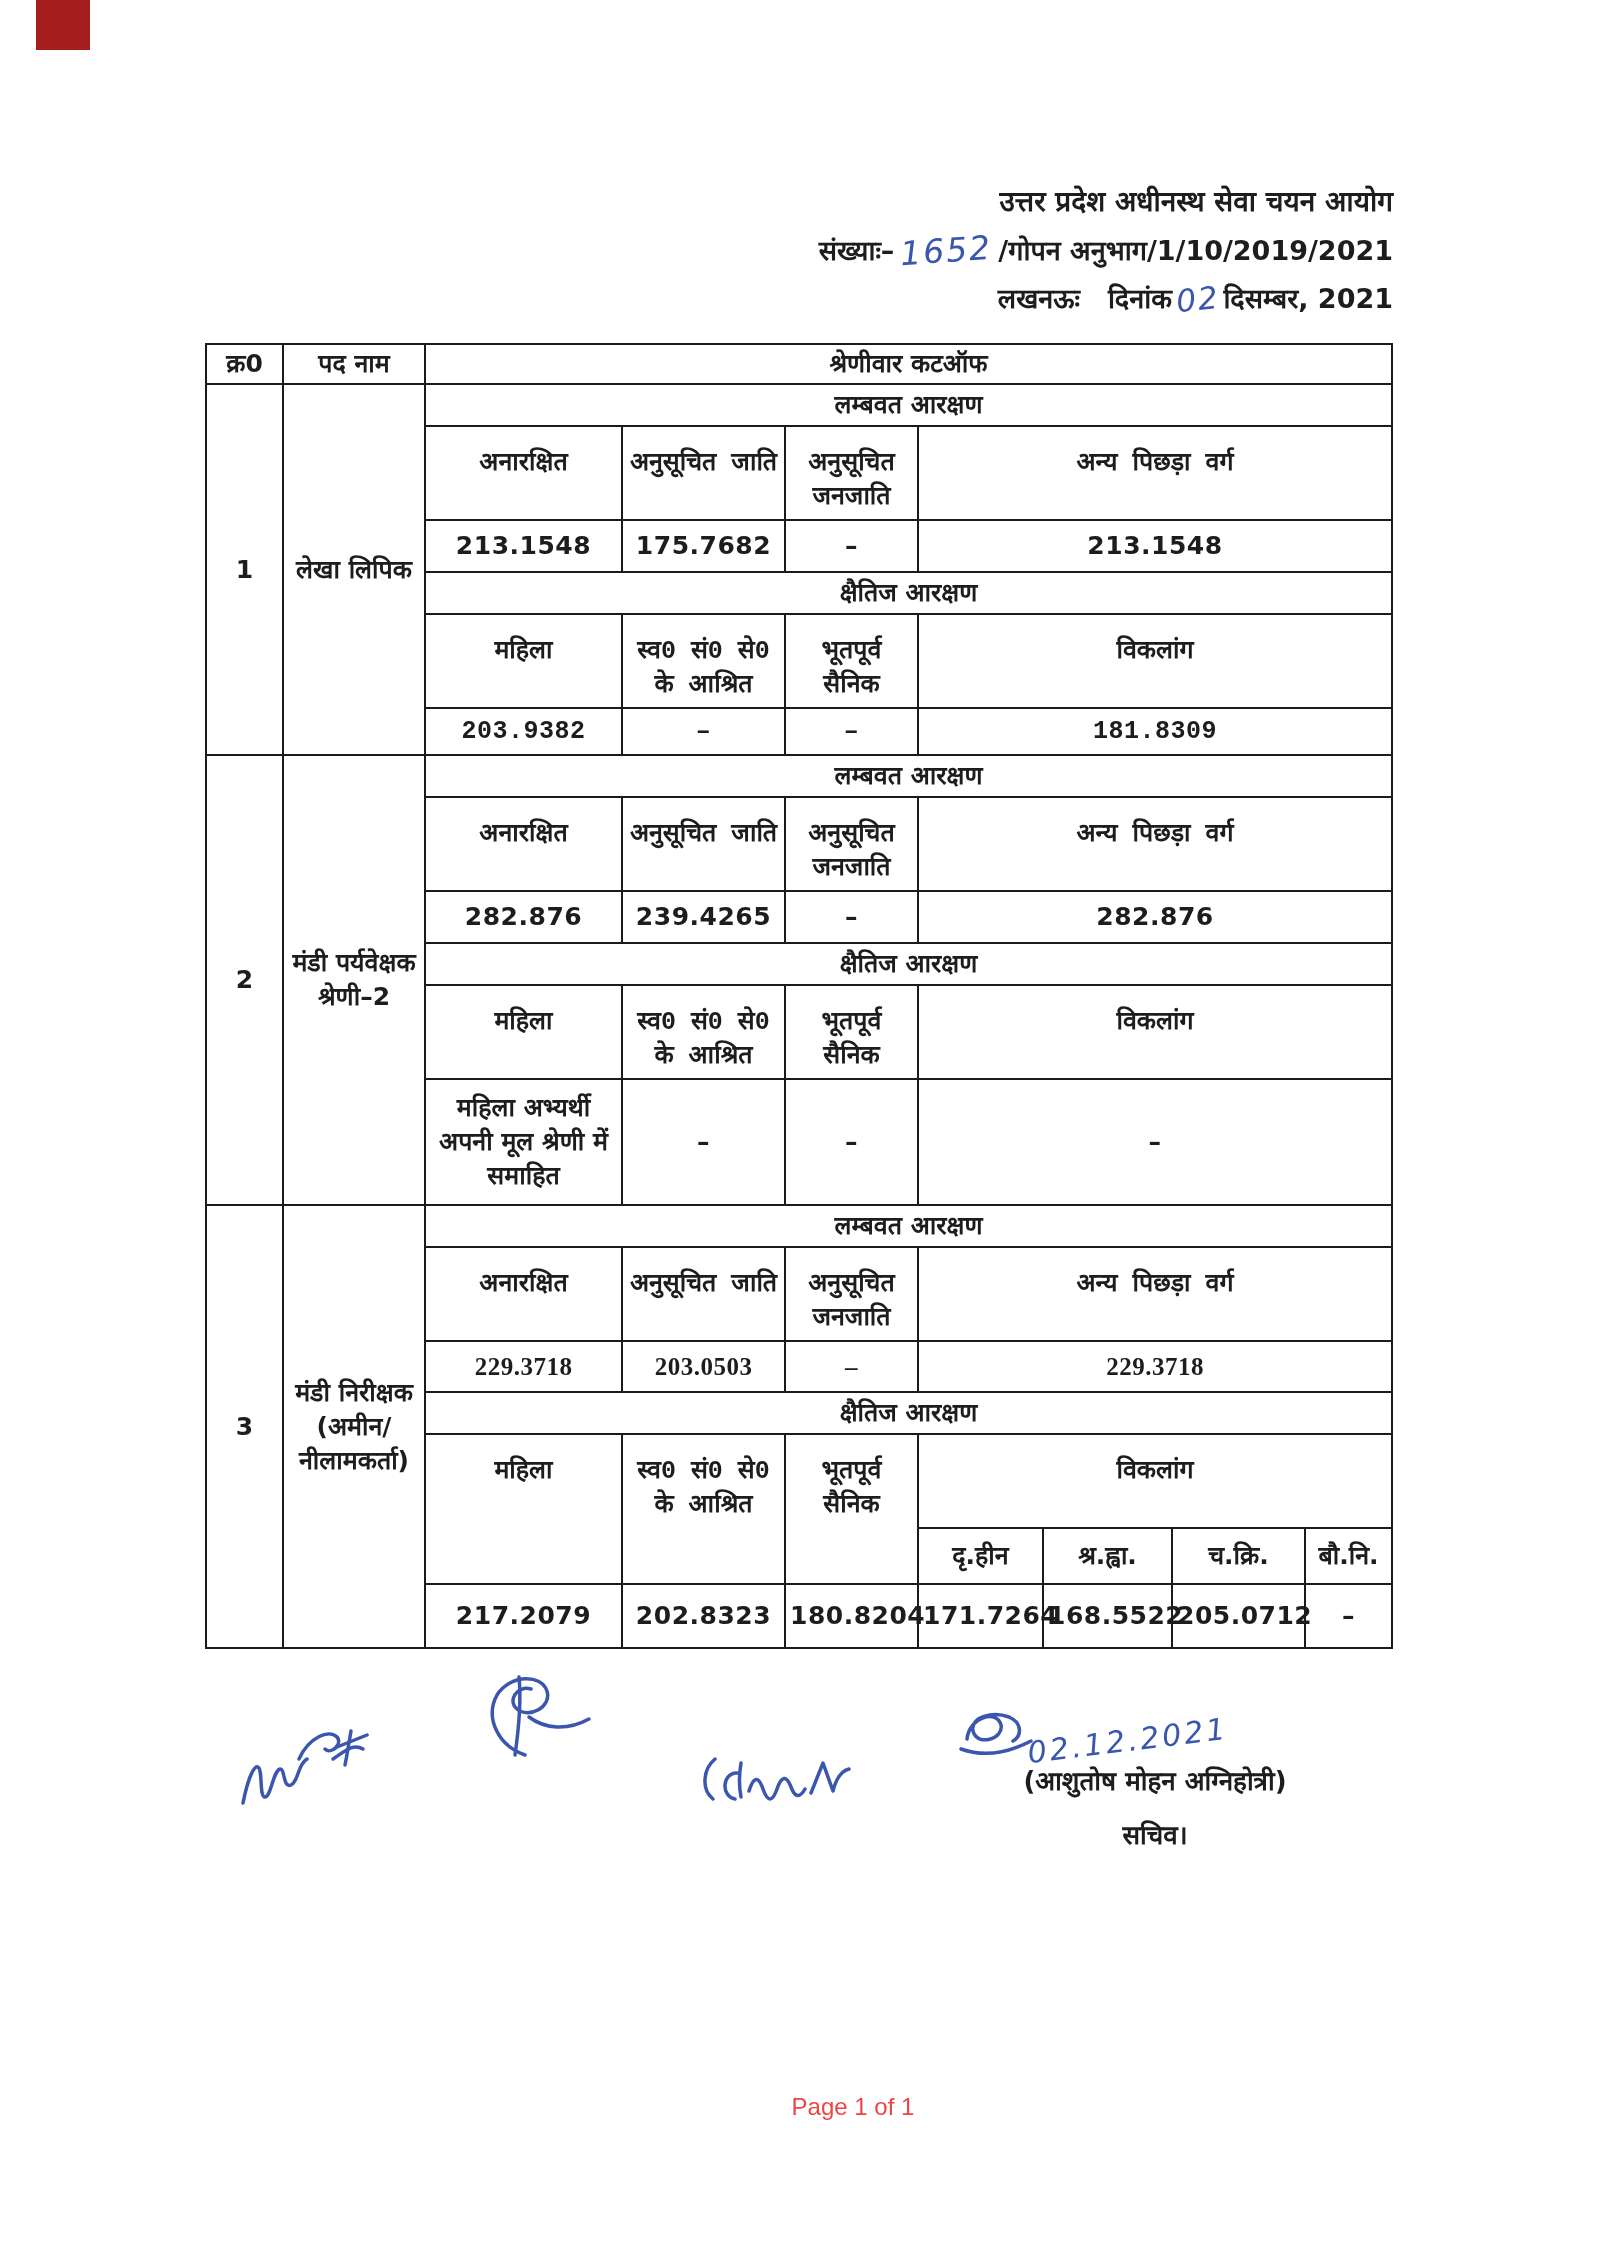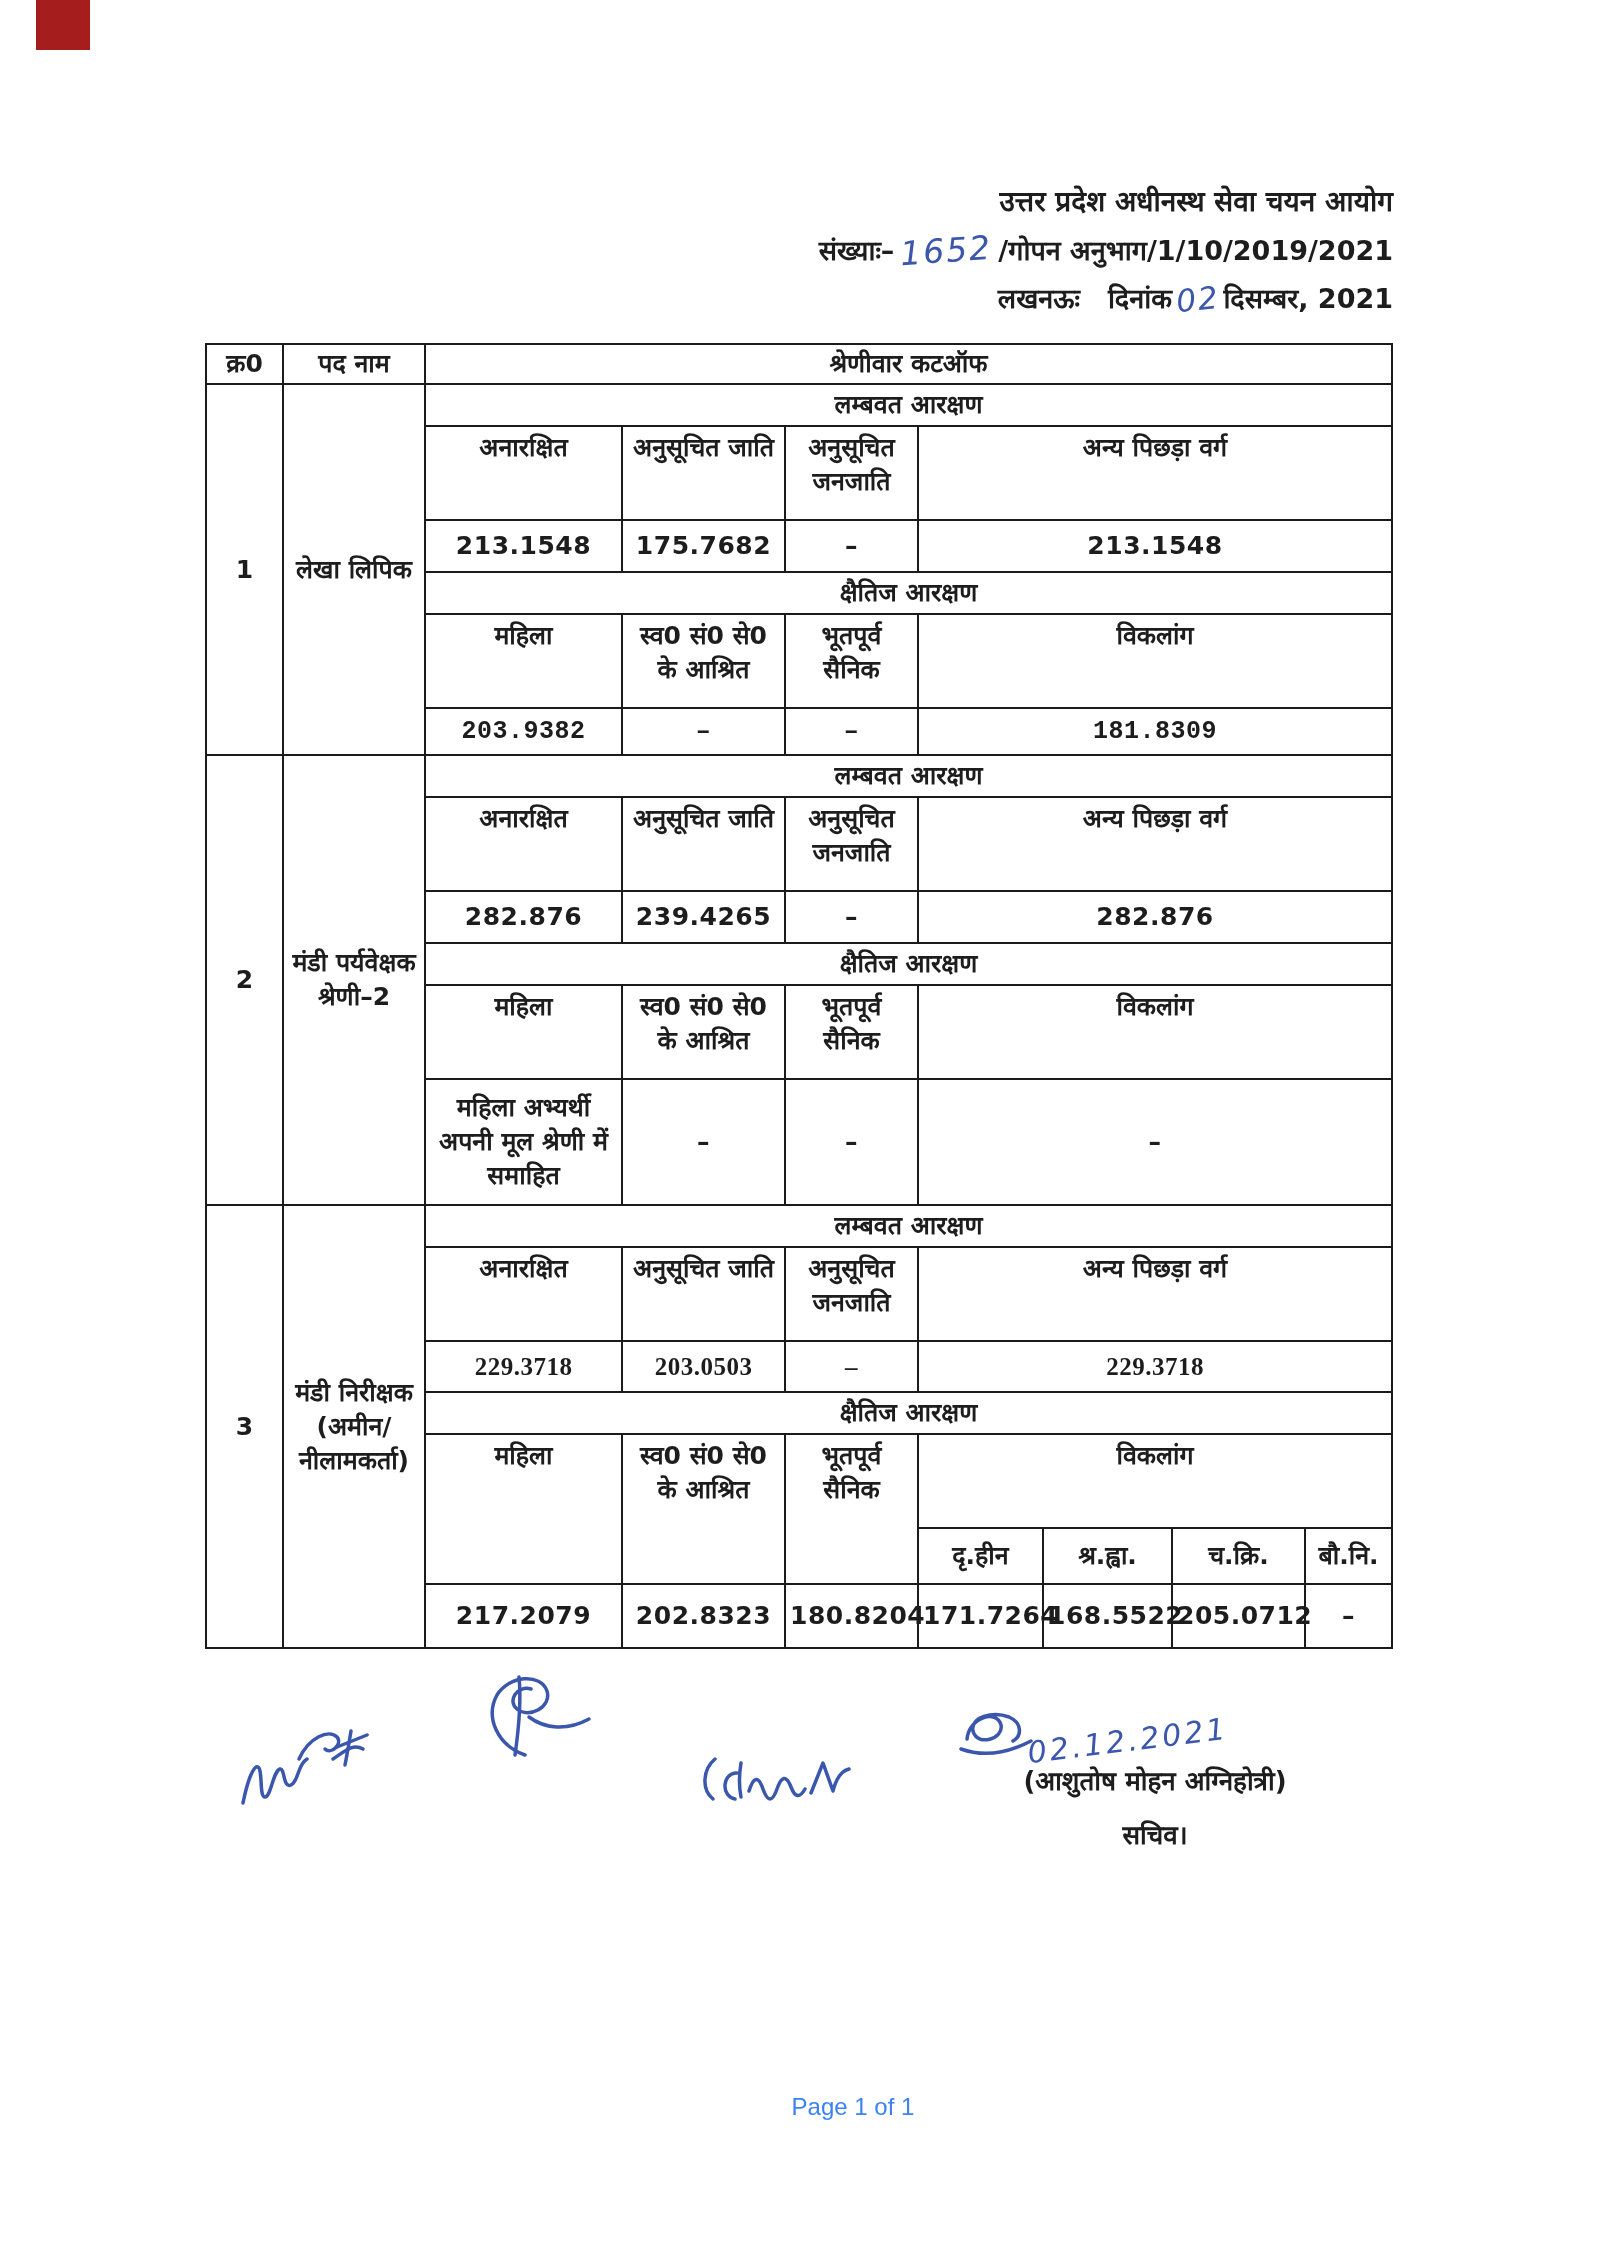--- a/index.html
+++ b/index.html
@@ -40,21 +40,21 @@
     margin-top:21px; border-collapse:collapse; width:1186px;
     table-layout:fixed;
   }
   table.cutoff td, table.cutoff th{
     border:2px solid #1b1b1b; font-weight:600; text-align:center;
     font-size:25px; line-height:34px; padding:2px 4px; vertical-align:middle;
   }
   tr.r-top{ height:32px;margin-top:8px; }
   tr.r-banner{ height:42px; }
   tr.r-heads{ height:94px; }
-  tr.r-heads td{ vertical-align:top; padding-top:4px; }
+  tr.r-heads td{ vertical-align:top; padding-top:20px;font-family:Liberation Mono, monospace; }
   tr.r-subheads{ height:56px; }
   tr.r-vals{ height:52px; }
   tr.r-vals-s{ height:47px;font-family:Liberation Mono, monospace; }
   tr.r-vals51{ height:51px;font-family:Liberation Serif, serif; }
   tr.r-vals-tall{ height:126px; }
   tr.r-vals-last{ height:64px; }
   td.num{ font-weight:700; font-size:24px; letter-spacing:.5px; }
   td.top-val{ vertical-align:top; padding-top:8px; }
   td.post-cell{ font-size:25px; line-height:36px; }
 
@@ -71,21 +71,21 @@
     position:absolute; left:770px; top:112px; width:360px; text-align:center;
     font-size:26px; font-weight:600; line-height:40px;
   }
   .signatory .title{ margin-top:14px; }
 
   
   .page-footer{
     position:absolute; top:2093px; left:0; width:100%;
     padding-left:106px; text-align:center;
     font-family:"Liberation Sans",sans-serif;
-    font-size:24px; color:#3b82f6; font-weight:400;
+    font-size:24px; color:#ef4444; font-weight:400;
   }
 </style>
 </head>
 <body>
 
 <div class="page">
 
   <div class="corner-mark"></div>
 
   <div class="doc">

